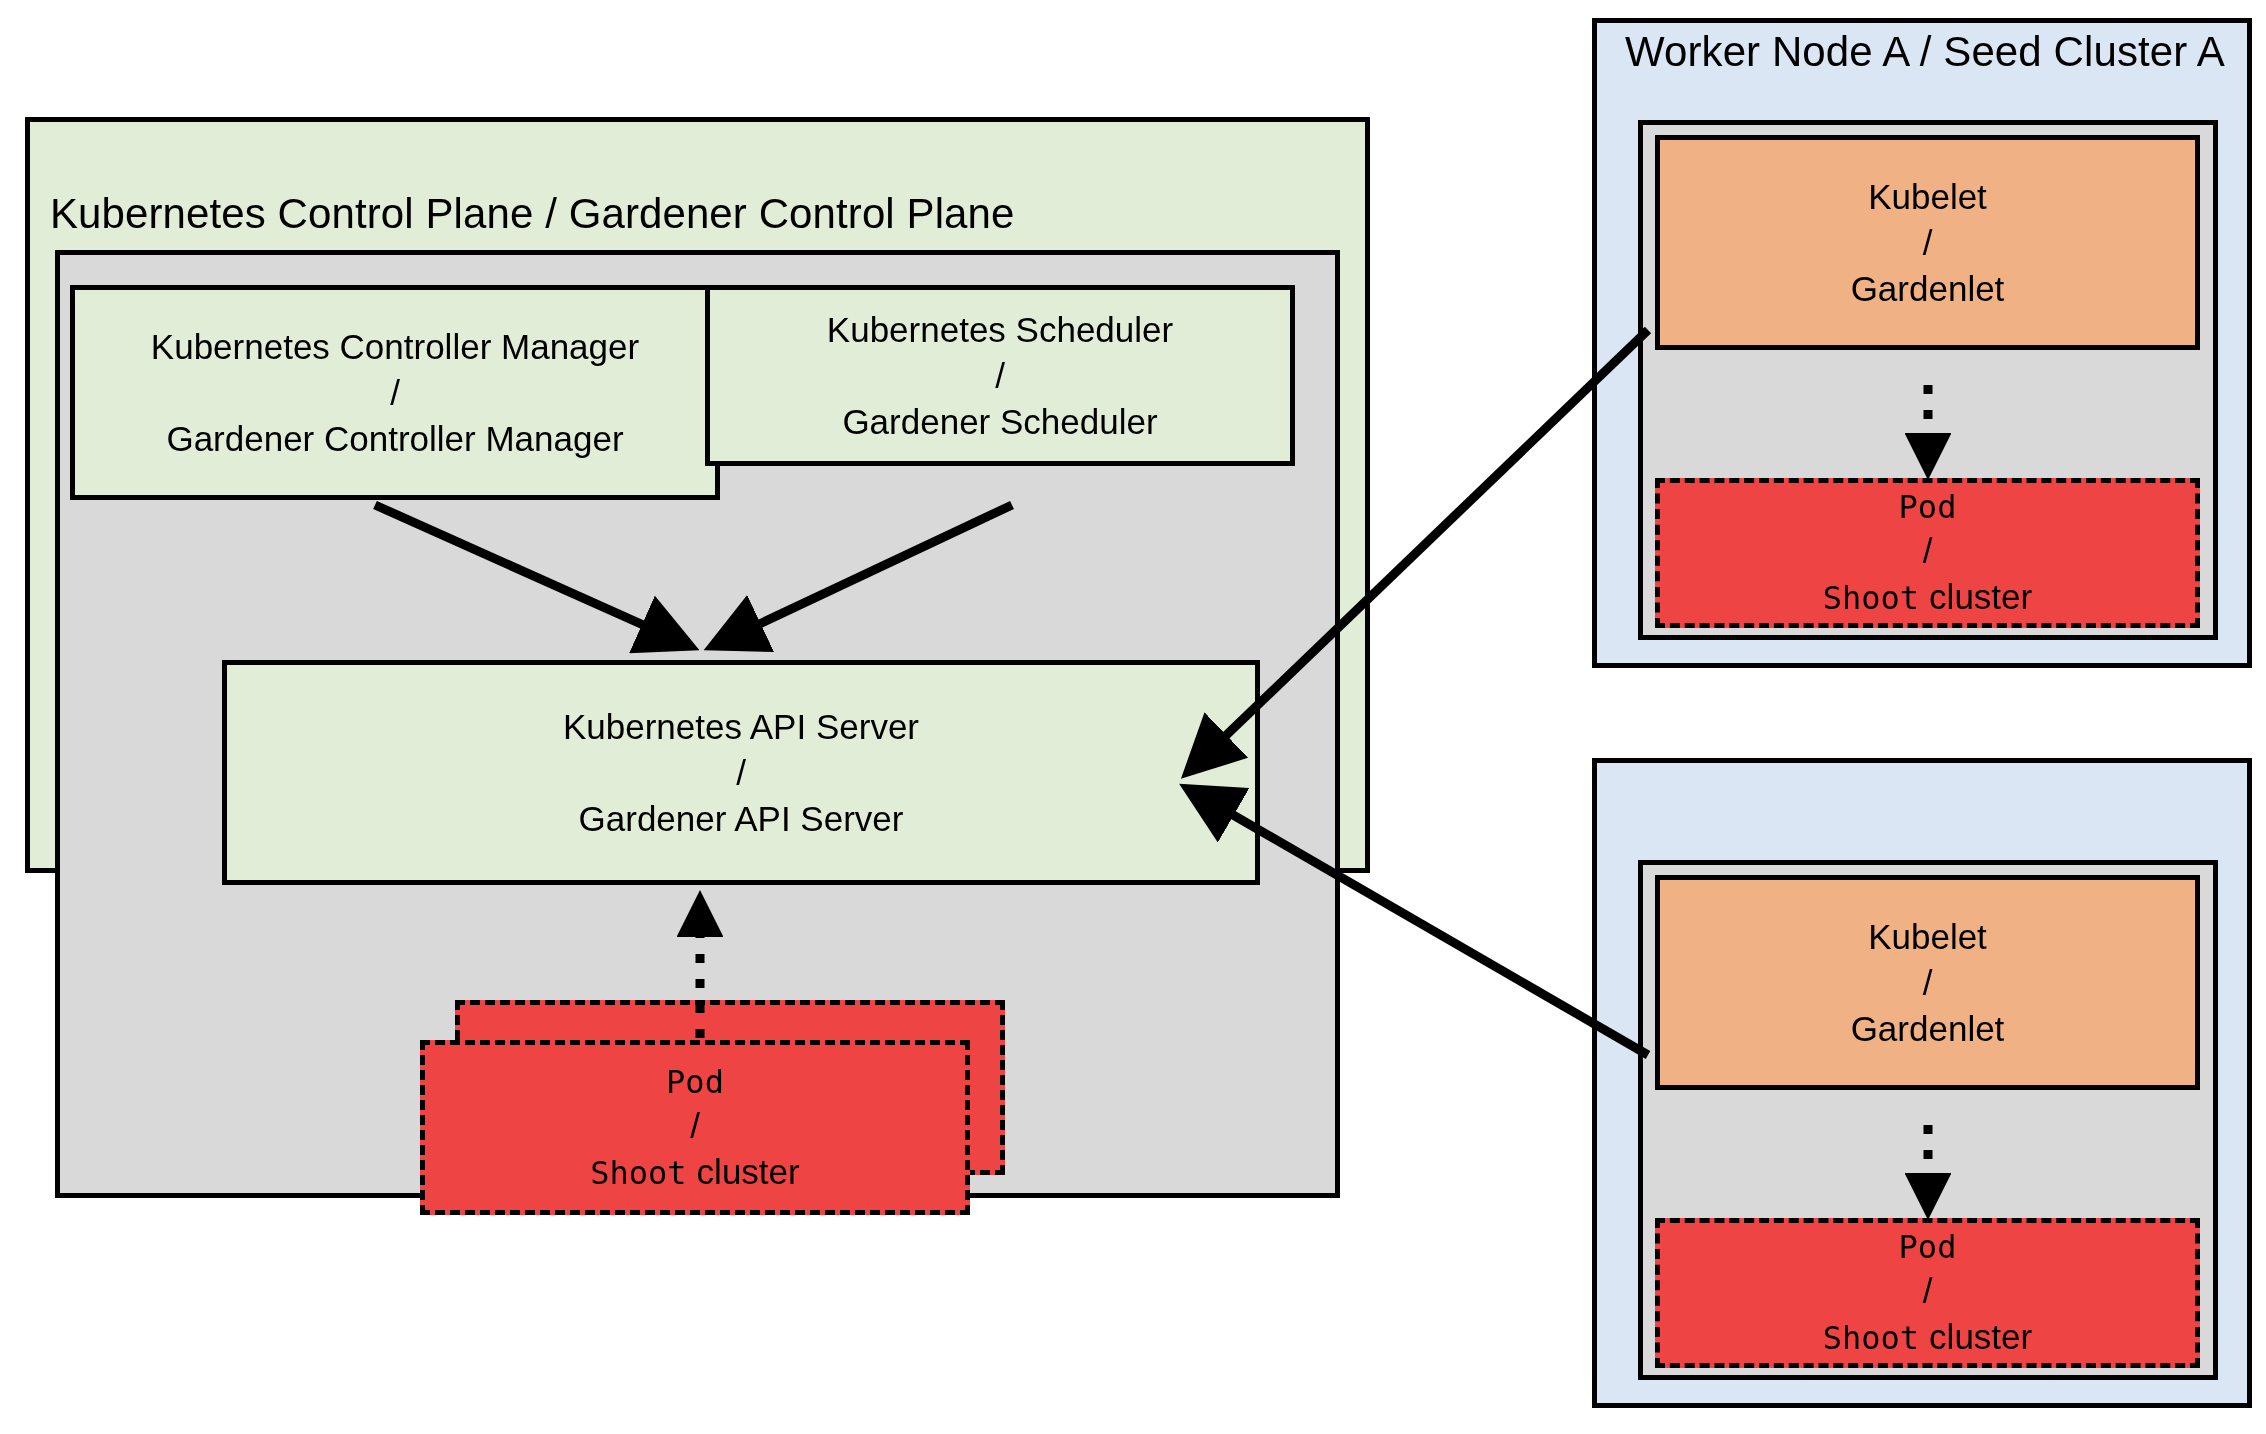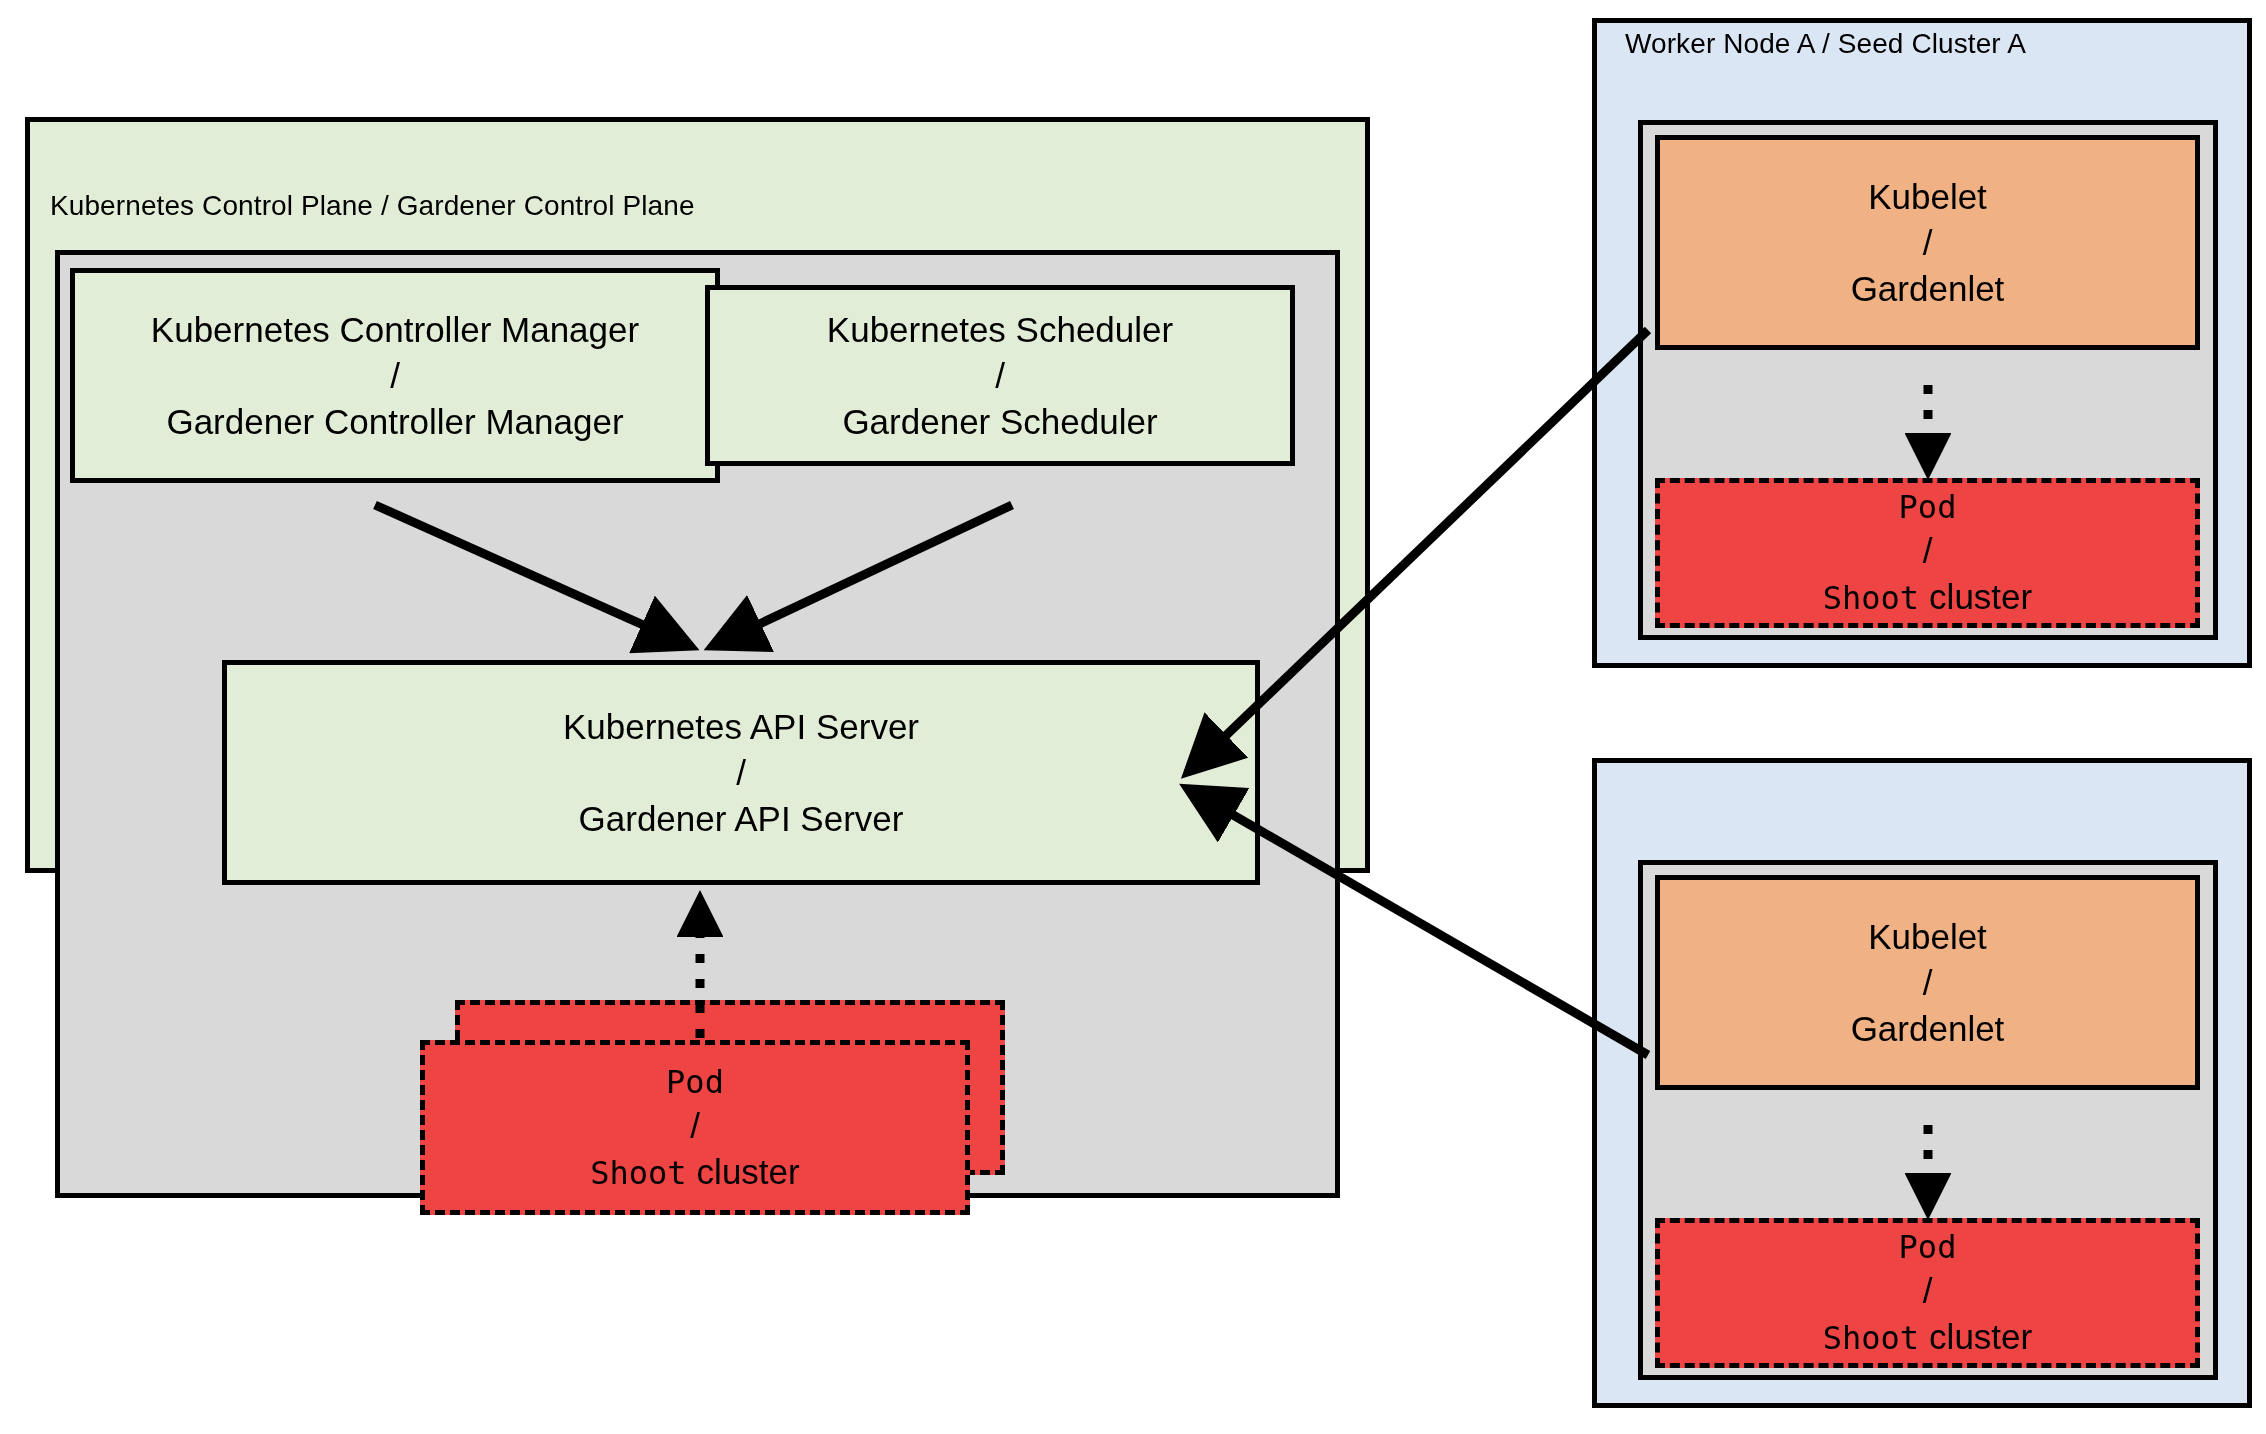--- a/index.html
+++ b/index.html
@@ -50,21 +50,21 @@
     line-height:1.32;
   }
 
   .ttl{
     font-size:37px;
     letter-spacing:0.1px;
     white-space:nowrap;
   }
   .panel-title{
     position:absolute;
-    font-size:28px;
+    font-size:42px;
     white-space:nowrap;
     letter-spacing:0.1px;
   }
   .lbl{font-size:35px;}
   .bold{font-weight:normal;}
   .mono{font-family:"DejaVu Sans Mono","Liberation Mono",monospace;font-size:32px;}
   .slash{font-size:35px;}
 
   svg.overlay{position:absolute;left:0;top:0;width:2266px;height:1434px;pointer-events:none;}
 </style>
@@ -74,21 +74,21 @@
 <div id="canvas">
 
   <div class="abs panel-green" style="left:25px;top:117px;width:1345px;height:756px;">
   </div>
 
   <div class="panel-title ttl" style="left:50px;top:190px;">Kubernetes Control Plane / Gardener Control Plane</div>
 
   <div class="abs panel-gray" style="left:55px;top:250px;width:1285px;height:1px;height:956px;height:947px;top:250px;height:948px;">
   </div>
 
-  <div class="abs box-green" style="left:70px;top:268px;width:650px;height:215px;">
+  <div class="abs box-green" style="left:70px;top:285px;width:650px;height:215px;">
     <div class="centerwrap">
       <div class="lbl">Kubernetes Controller Manager</div>
       <div class="slash">/</div>
       <div class="lbl">Gardener Controller Manager</div>
     </div>
   </div>
 
   <div class="abs box-green" style="left:705px;top:285px;width:590px;height:181px;">
     <div class="centerwrap">
       <div class="lbl">Kubernetes Scheduler</div>

